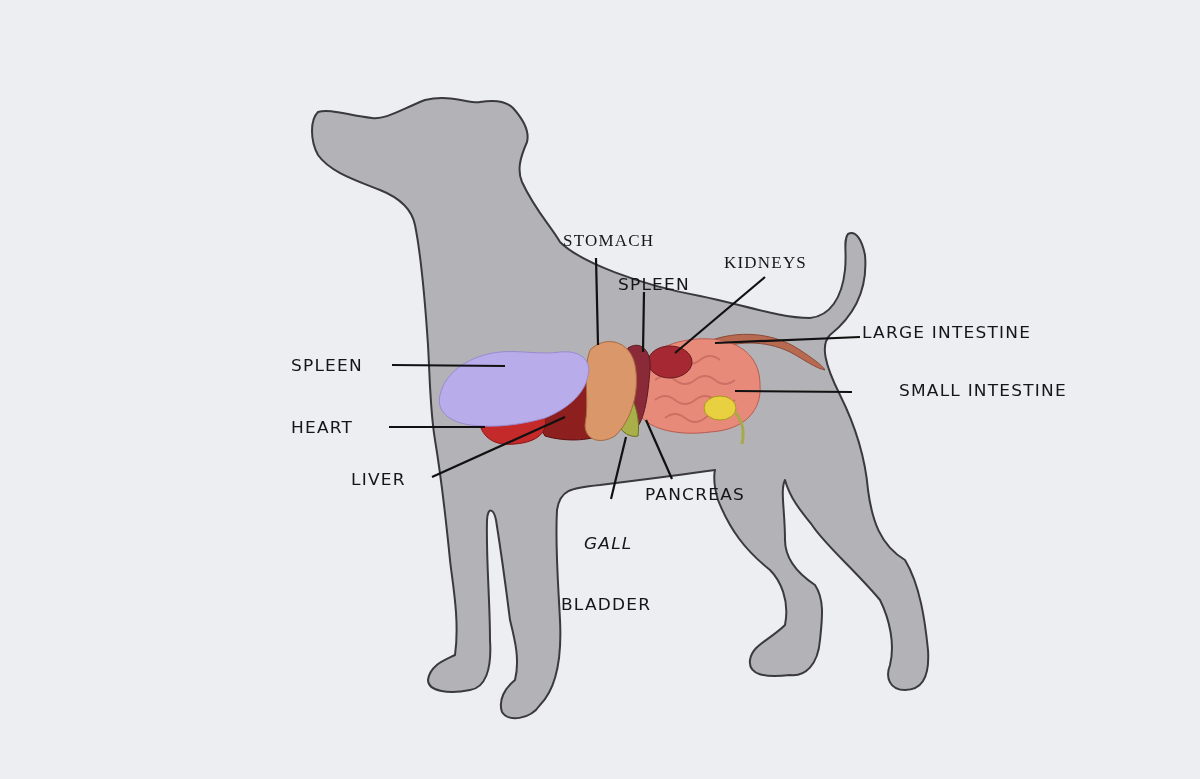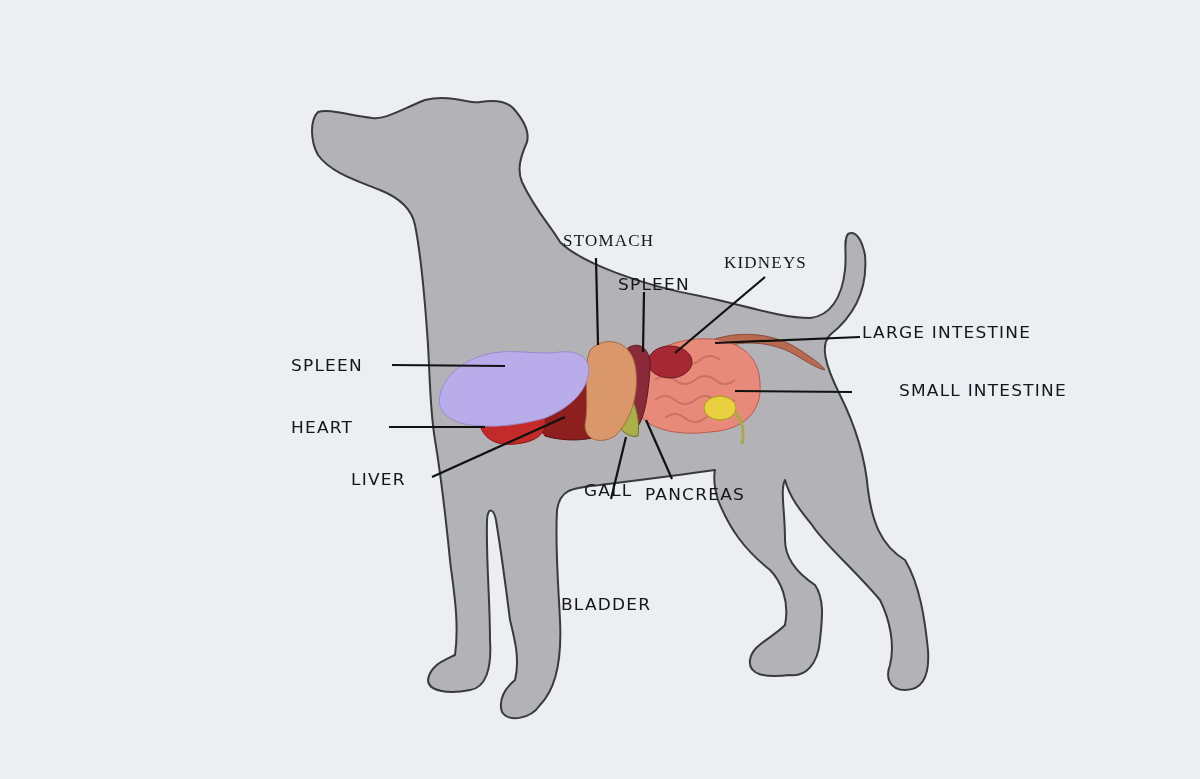--- a/index.html
+++ b/index.html
@@ -125,14 +125,14 @@
 
 <div class="label" style="left:291px; top:357px;">SPLEEN</div>
 <div class="label" style="left:291px; top:419px;">HEART</div>
 <div class="label" style="left:351px; top:471px;">LIVER</div>
 <div class="label" style="left:563px; top:232px;font-family:Liberation Serif, serif;">STOMACH</div>
 <div class="label" style="left:618px; top:276px;">SPLEEN</div>
 <div class="label" style="left:724px; top:254px;font-family:Liberation Serif, serif;">KIDNEYS</div>
 <div class="label" style="left:862px; top:324px;">LARGE INTESTINE</div>
 <div class="label" style="left:851px; top:382px;margin-left:48px;">SMALL INTESTINE</div>
 <div class="label" style="left:645px; top:486px;text-align:center;">PANCREAS</div>
-<div class="label" style="left:584px; top:482px;">GALL</div>
+<div class="label" style="left:584px; top:535px;font-style:italic;">GALL</div>
 <div class="label" style="left:561px; top:560px;margin-top:36px;">BLADDER</div>
 
 </body></html>

